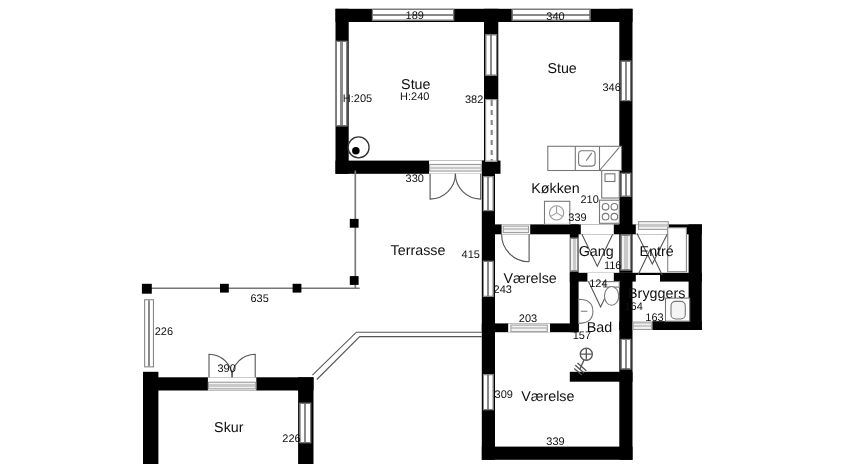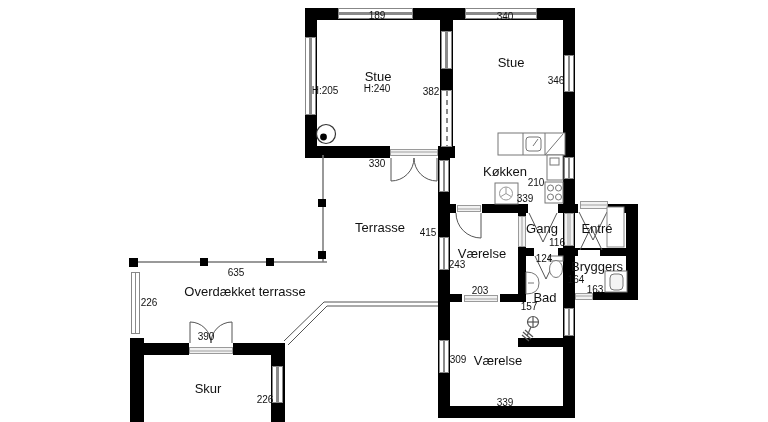--- a/index.html
+++ b/index.html
@@ -205,21 +205,20 @@
   <div class="dim" style="left:529px;top:306px">157</div>
 
   <div class="lbl" style="left:597px;top:266px">Bryggers</div>
   <div class="dim" style="left:576px;top:279px">164</div>
   <div class="dim" style="left:595px;top:289px">163</div>
 
   <div class="lbl" style="left:498px;top:360px">Værelse</div>
   <div class="dim" style="left:458px;top:359px">309</div>
   <div class="dim" style="left:505px;top:402px">339</div>
 
-  <div class="lbl" style="left:245px;top:291px">Overdækket terrasse</div>
   <div class="dim" style="left:236px;top:272px">635</div>
   <div class="dim" style="left:149px;top:302px">226</div>
 
   <div class="lbl" style="left:208px;top:388px">Skur</div>
   <div class="dim" style="left:206px;top:336px">390</div>
   <div class="dim" style="left:265px;top:399px">226</div>
 
 </div>
 
 </body></html>

